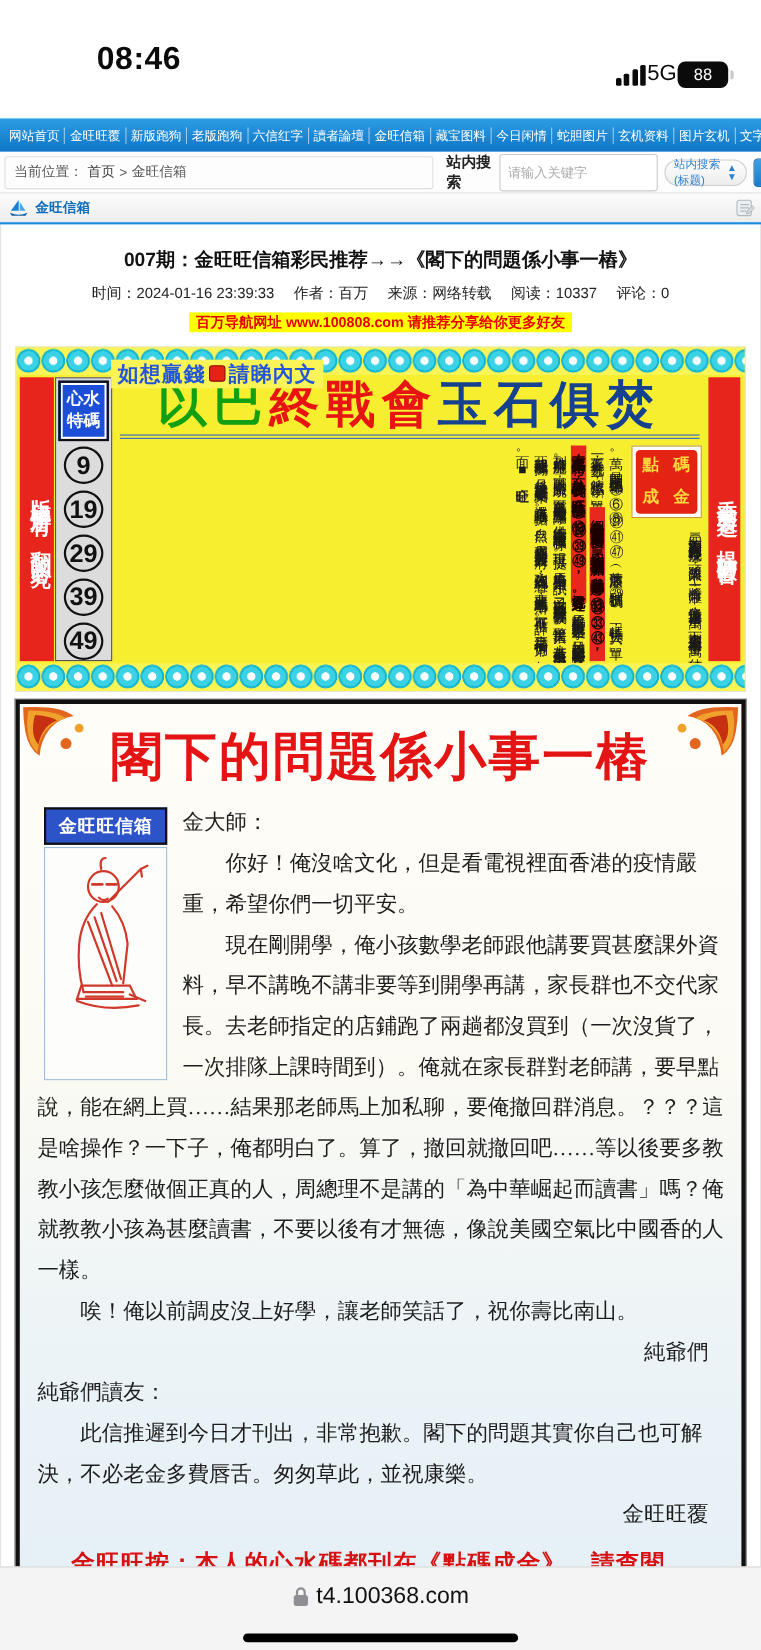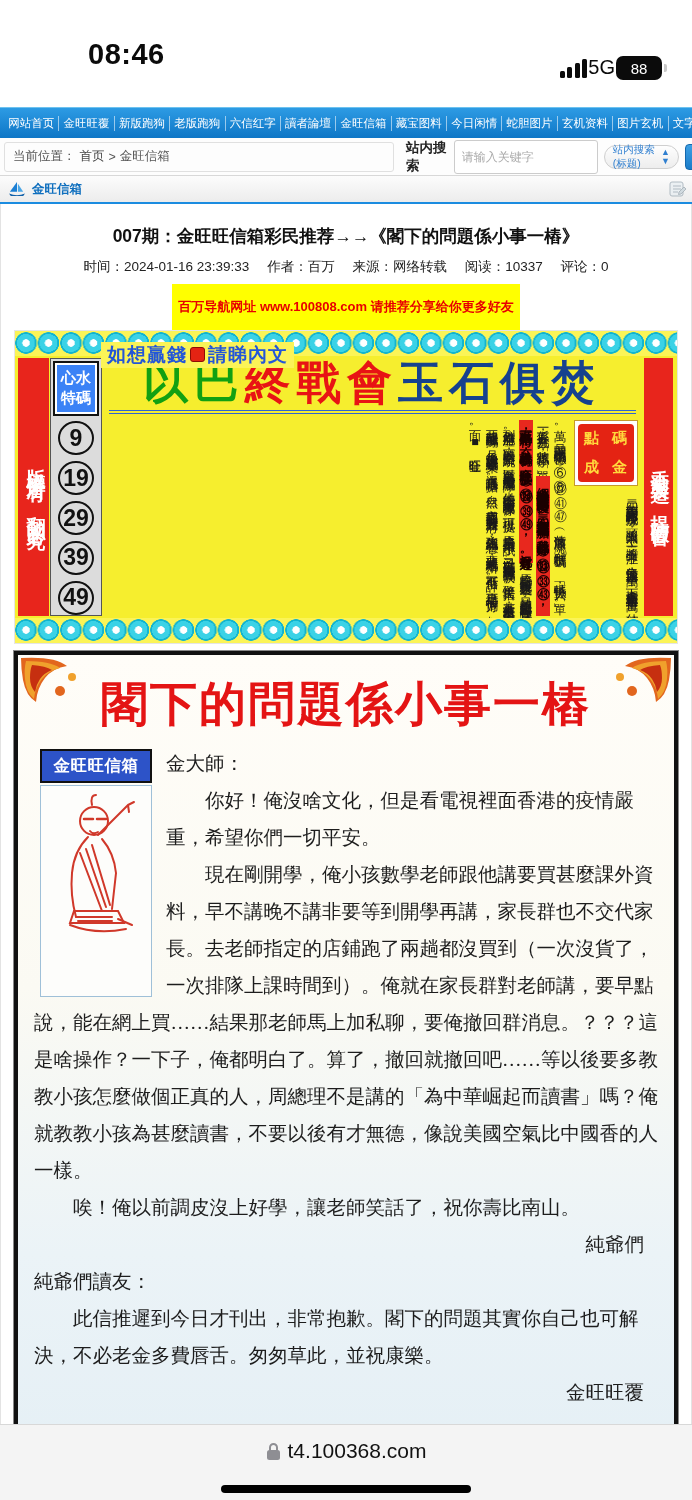--- a/index.html
+++ b/index.html
@@ -48,40 +48,40 @@
     display:flex; align-items:center; padding:0 8px; position:relative; }
   .sail { width:18px; height:16px; margin-right:6px; }
   .section-title { font-size:12.5px; font-weight:700; color:#0f6fbe; }
   .note-icon { position:absolute; right:6px; top:4px; width:18px; height:18px; opacity:.75; }
 
   
   .content { background:#fff; border-left:1px solid #e3e3e3; border-right:1px solid #e3e3e3; padding:12px 13px 0; }
   .art-title { text-align:center; font-size:17.5px; font-weight:700; color:#111; padding:8px 0 10px; }
   .art-meta { text-align:center; font-size:13.5px; color:#222; padding-bottom:8px; }
   .art-meta span { margin:0 7px; }
-  .notice { text-align:left; margin:0 auto 0; width:fit-content; background:#ffff00; color:#e80000;
-    font-size:13px; font-weight:700; padding:14px 6px; }
+  .notice { text-align:left; margin:0 auto 13px; width:fit-content; background:#ffff00; color:#e80000;
+    font-size:13px; font-weight:700; padding:0 6px; }
 
   
   .poster { width:664px; border:1px solid #e5e5e5; background:#f6ee2e; }
   .chain { height:25px; background:#fbf457; position:relative;
     background-image:radial-gradient(circle 6px at 11px 12px,#ffffff 0 3.5px,#3bd2e6 4px 9px,#12b4cf 9px 10.5px,transparent 11px);
     background-size:22.5px 25px; background-repeat:repeat-x; }
   .chain-label { position:absolute; left:86px; top:11px; background:#fbf457; padding:0 6px; font-size:19px;
     font-weight:800; color:#2356d8; letter-spacing:1px; white-space:nowrap; }
   .chain-label .stamp { display:inline-block; width:15px; height:15px; background:#e42313; border:1px solid #8e0d04;
     border-radius:3px; vertical-align:-1px; margin:0 3px; }
   .poster-main { display:flex; height:262px; }
   .band { writing-mode:vertical-rl; text-orientation:upright; background:#e8251c; color:#fff; font-weight:800;
     font-size:19px; text-align:center; letter-spacing:5px; padding:6px 0; }
   .band.left { flex:0 0 31px; margin:2px 0 2px 3px; }
   .band.right { flex:0 0 29px; margin:2px 4px 2px 2px; }
   .pick-col { flex:0 0 52px; background:#dcdcdc; border:1px solid #555; margin:2px 1px; display:flex;
     flex-direction:column; align-items:center; }
-  .pick-head { width:46px; margin-top:2px; background:#3b82f6; color:#fff; font-size:15px; font-weight:700;
+  .pick-head { width:46px; margin-top:2px; background:#1d4ed8; color:#fff; font-size:15px; font-weight:700;
     text-align:center; line-height:1.35; padding:5px 0; border:2px solid #111; box-shadow:inset 0 0 0 2px #fff; }
   .pick-num { width:36px; height:36px; border:2.5px solid #111; border-radius:50%; display:flex; align-items:center;
     justify-content:center; font-size:23px; font-weight:800; color:#111; margin-top:5.5px; background:#dcdcdc; }
   .poster-body { flex:1 1 auto; display:flex; flex-direction:column; overflow:hidden; }
   .headline { text-align:center; font-size:45px; font-weight:900; letter-spacing:6px; line-height:1.1;
     padding-top:3px; white-space:nowrap; font-family:"Liberation Serif",serif; }
   .headline .h1c{color:#12a012}.headline .h2c{color:#e81414}.headline .h3c{color:#16418e}
   .headline-rule { height:0; border-bottom:4px double #2f66d0; margin:1px 6px 4px; }
   .v-article { flex:1; writing-mode:vertical-rl; font-size:12.5px; line-height:17px; color:#1a1a1a;
     padding:2px 2px 2px 0; letter-spacing:1px; overflow:hidden; font-family:"Liberation Serif",serif; }

